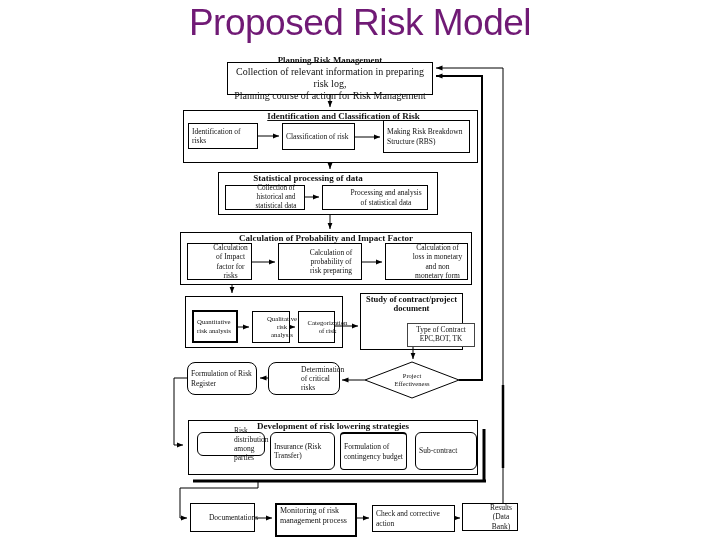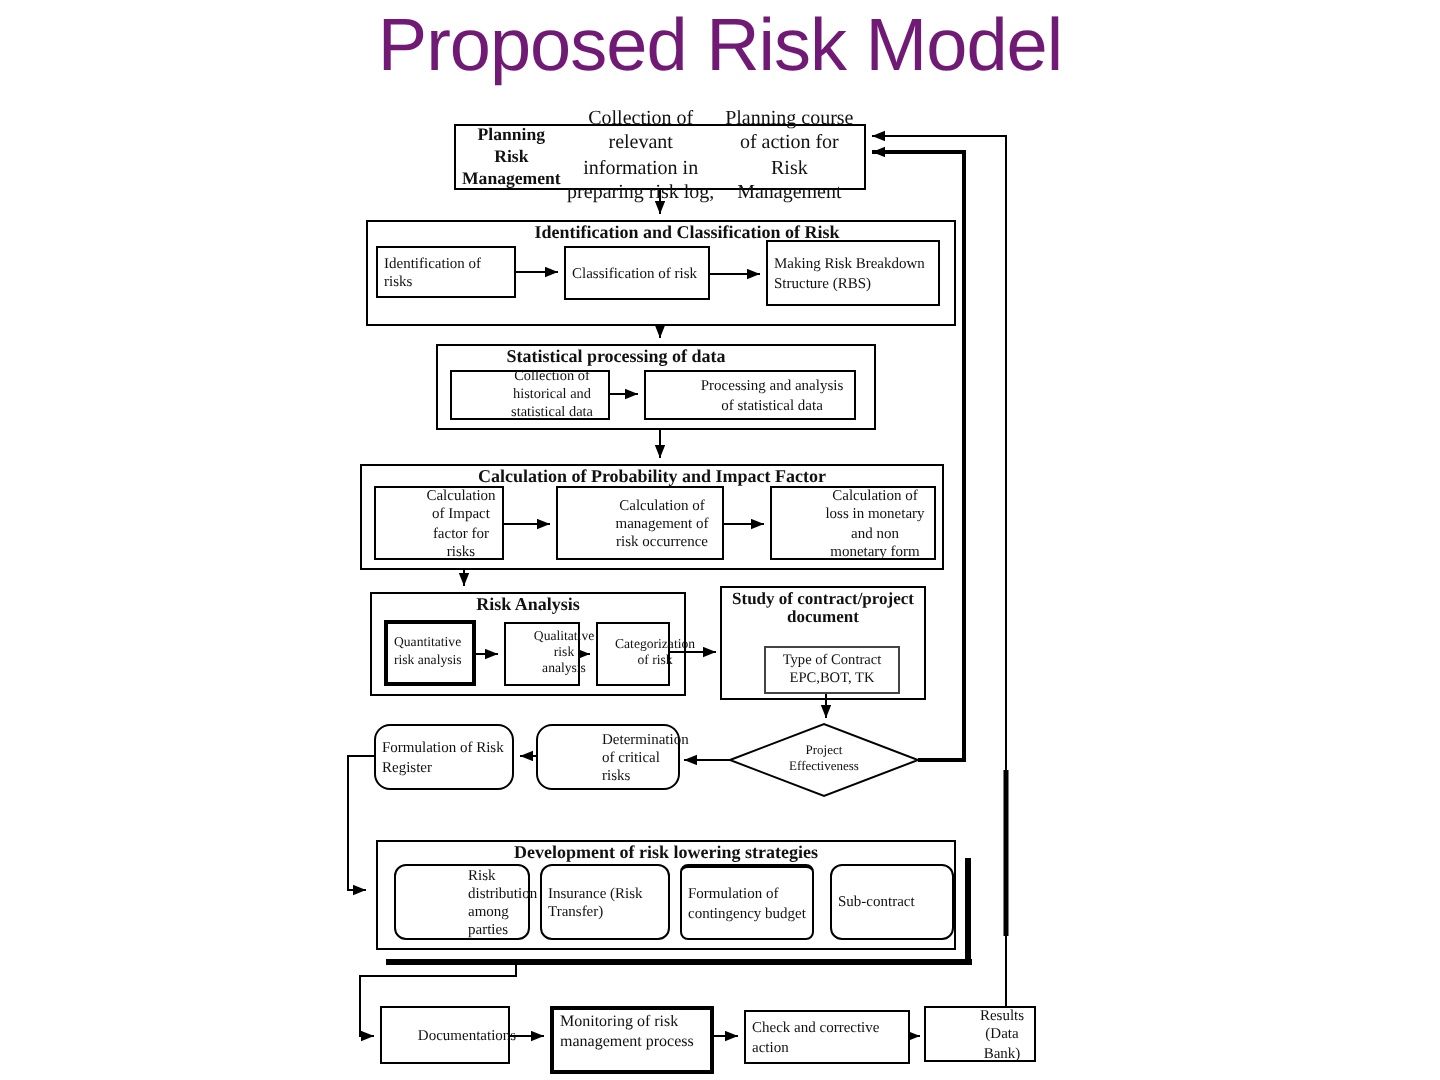--- a/index.html
+++ b/index.html
@@ -9,24 +9,24 @@
          font-family:"Liberation Sans",sans-serif;font-size:37px;font-weight:400;
          letter-spacing:-0.5px;color:#701a75;}
   svg.lines{position:absolute;left:0;top:0;}
   .box{position:absolute;border:1px solid #000;background:#fff;box-sizing:border-box;
        display:flex;align-items:center;font-size:7.5px;line-height:1.22;padding:1px 3px;}
   .ctr{justify-content:center;text-align:center;padding-left:25px;}
   .thick{border-width:2px;}
   .round{border-radius:8px;}
   .sec{position:absolute;border:1px solid #000;box-sizing:border-box;background:transparent;}
   .sechead{position:absolute;text-align:center;font-weight:bold;font-size:9px;line-height:1.1;}
-  .plan{justify-content:center;text-align:center;}
+  .plan{flex-direction:column;justify-content:center;text-align:center;}
   .plan .hd{font-weight:bold;font-size:8.8px;}
   .plan .bd{font-size:10px;}
-  .contract{border-color:#444;flex-direction:column;justify-content:center;text-align:center;font-size:7.3px;}
+  .contract{border-color:#444;flex-direction:column;justify-content:center;text-align:center;font-size:7.3px;margin-left:25px;}
   .diamond-label{position:absolute;display:flex;align-items:center;justify-content:center;
         text-align:center;font-size:6.5px;line-height:1.25;}
 </style>
 </head>
 <body>
 
 <div class="slide">
 
   <div class="title">Proposed Risk Model</div>
 
@@ -79,57 +79,56 @@
     <polygon points="365,380 412,362 459,380 412,398" fill="#ffffff" stroke="#000" stroke-width="1"></polygon>
   </svg>
 
   <div class="box plan" style="left:227px;top:62px;width:206px;height:33px;">
     <span class="hd">Planning Risk Management</span>
     <span class="bd">Collection of relevant information in preparing risk log,</span>
     <span class="bd">Planning course of action for Risk Management</span>
   </div>
 
   <div class="sec" style="left:183px;top:110px;width:295px;height:53px;"></div>
-  <div class="sechead" style="left:183px;top:112px;width:321px;">Identification and Classification of Risk</div>
+  <div class="sechead" style="left:183px;top:112px;width:321px;text-decoration:underline;">Identification and Classification of Risk</div>
   <div class="box" style="left:188px;top:123px;width:70px;height:26px;">Identification of risks</div>
   <div class="box" style="left:282px;top:123px;width:73px;height:27px;">Classification of risk</div>
   <div class="box" style="left:383px;top:120px;width:87px;height:33px;">Making Risk Breakdown Structure (RBS)</div>
 
   <div class="sec" style="left:218px;top:172px;width:220px;height:43px;"></div>
   <div class="sechead" style="left:218px;top:174px;width:180px;">Statistical processing of data</div>
   <div class="box ctr" style="left:225px;top:185px;width:80px;height:25px;font-size:7.2px;">Collection of historical and statistical data</div>
   <div class="box ctr" style="left:322px;top:185px;width:106px;height:25px;">Processing and analysis of statistical data</div>
 
   <div class="sec" style="left:180px;top:232px;width:292px;height:53px;"></div>
   <div class="sechead" style="left:180px;top:234px;width:292px;">Calculation of Probability and Impact Factor</div>
   <div class="box ctr" style="left:187px;top:243px;width:65px;height:37px;">Calculation of Impact factor for risks</div>
-  <div class="box ctr" style="left:278px;top:243px;width:84px;height:37px;">Calculation of management of risk occurrence</div>
+  <div class="box ctr" style="left:278px;top:243px;width:84px;height:37px;">Calculation of probability of risk preparing</div>
   <div class="box ctr" style="left:385px;top:243px;width:83px;height:37px;">Calculation of loss in monetary and non monetary form</div>
 
   <div class="sec" style="left:185px;top:296px;width:158px;height:52px;"></div>
-  <div class="sechead" style="left:185px;top:298px;width:158px;">Risk Analysis</div>
   <div class="box thick" style="left:192px;top:310px;width:46px;height:33px;font-size:6.8px;">Quantitative risk analysis</div>
   <div class="box ctr" style="left:252px;top:311px;width:38px;height:32px;font-size:6.8px;">Qualitative risk analysis</div>
   <div class="box ctr" style="left:298px;top:311px;width:37px;height:32px;font-size:6.8px;">Categorization of risk</div>
 
   <div class="sec" style="left:360px;top:293px;width:103px;height:57px;"></div>
   <div class="sechead" style="left:362px;top:295px;width:99px;font-size:8.5px;">Study of contract/project document</div>
   <div class="box contract" style="left:382px;top:323px;width:68px;height:24px;">
     <span>Type of Contract</span>
     <span>EPC,BOT, TK</span>
   </div>
 
   <div class="box round" style="left:187px;top:362px;width:70px;height:33px;">Formulation of Risk Register</div>
   <div class="box round" style="left:268px;top:362px;width:72px;height:33px;padding-left:32px;">Determination of critical risks</div>
 
   <div class="diamond-label" style="left:389px;top:367px;width:46px;height:26px;">Project Effectiveness</div>
 
   <div class="sec" style="left:188px;top:420px;width:290px;height:55px;"></div>
   <div class="sechead" style="left:188px;top:422px;width:290px;">Development of risk lowering strategies</div>
-  <div class="box round" style="left:197px;top:432px;width:68px;height:38px;border-radius:6px;padding-left:36px;">Risk distribution among parties</div>
+  <div class="box round" style="left:197px;top:432px;width:68px;height:24px;border-radius:6px;padding-left:36px;">Risk distribution among parties</div>
   <div class="box round" style="left:270px;top:432px;width:65px;height:38px;border-radius:6px;">Insurance (Risk Transfer)</div>
   <div class="box" style="left:340px;top:432px;width:67px;height:38px;border-radius:4px;border-top-width:2px;">Formulation of contingency budget</div>
   <div class="box round" style="left:415px;top:432px;width:62px;height:38px;border-radius:6px;">Sub-contract</div>
 
   <div class="box ctr" style="left:190px;top:503px;width:65px;height:29px;">Documentations</div>
   <div class="box thick" style="left:275px;top:503px;width:82px;height:34px;font-size:8px;align-items:flex-start;">Monitoring of risk management process</div>
   <div class="box" style="left:372px;top:505px;width:83px;height:27px;">Check and corrective action</div>
   <div class="box ctr" style="left:462px;top:503px;width:56px;height:28px;">Results (Data Bank)</div>
 
 </div>

